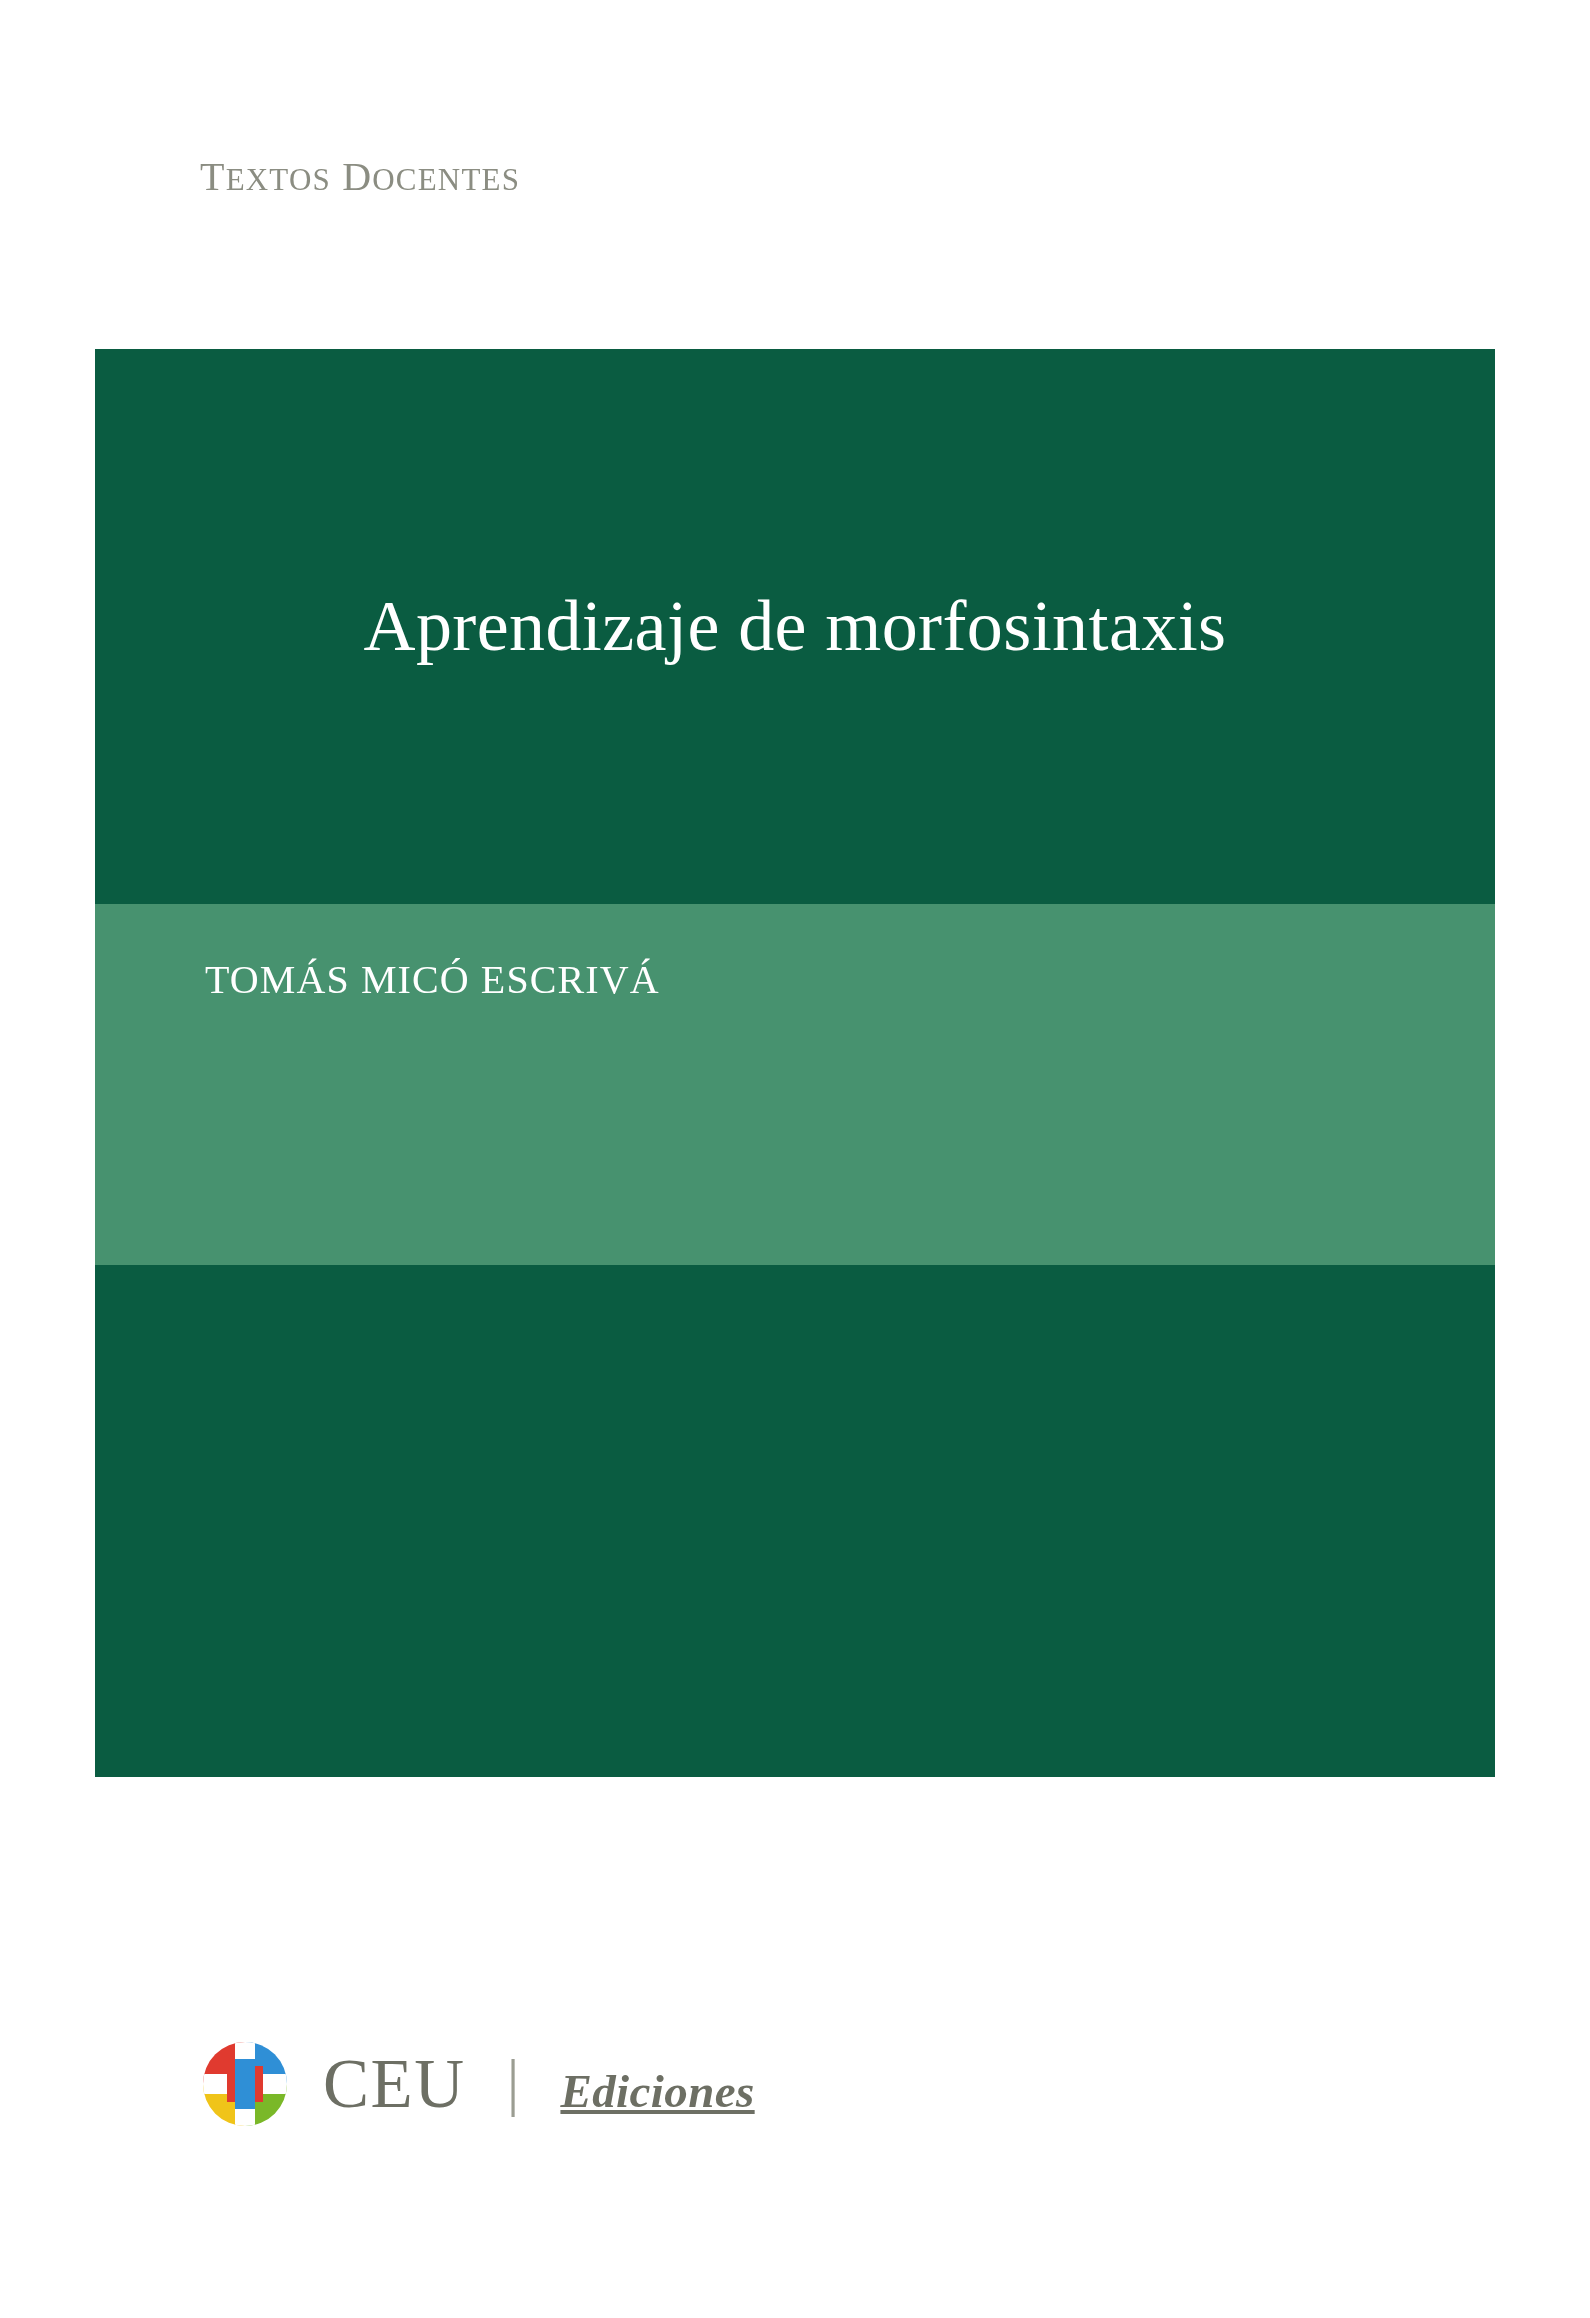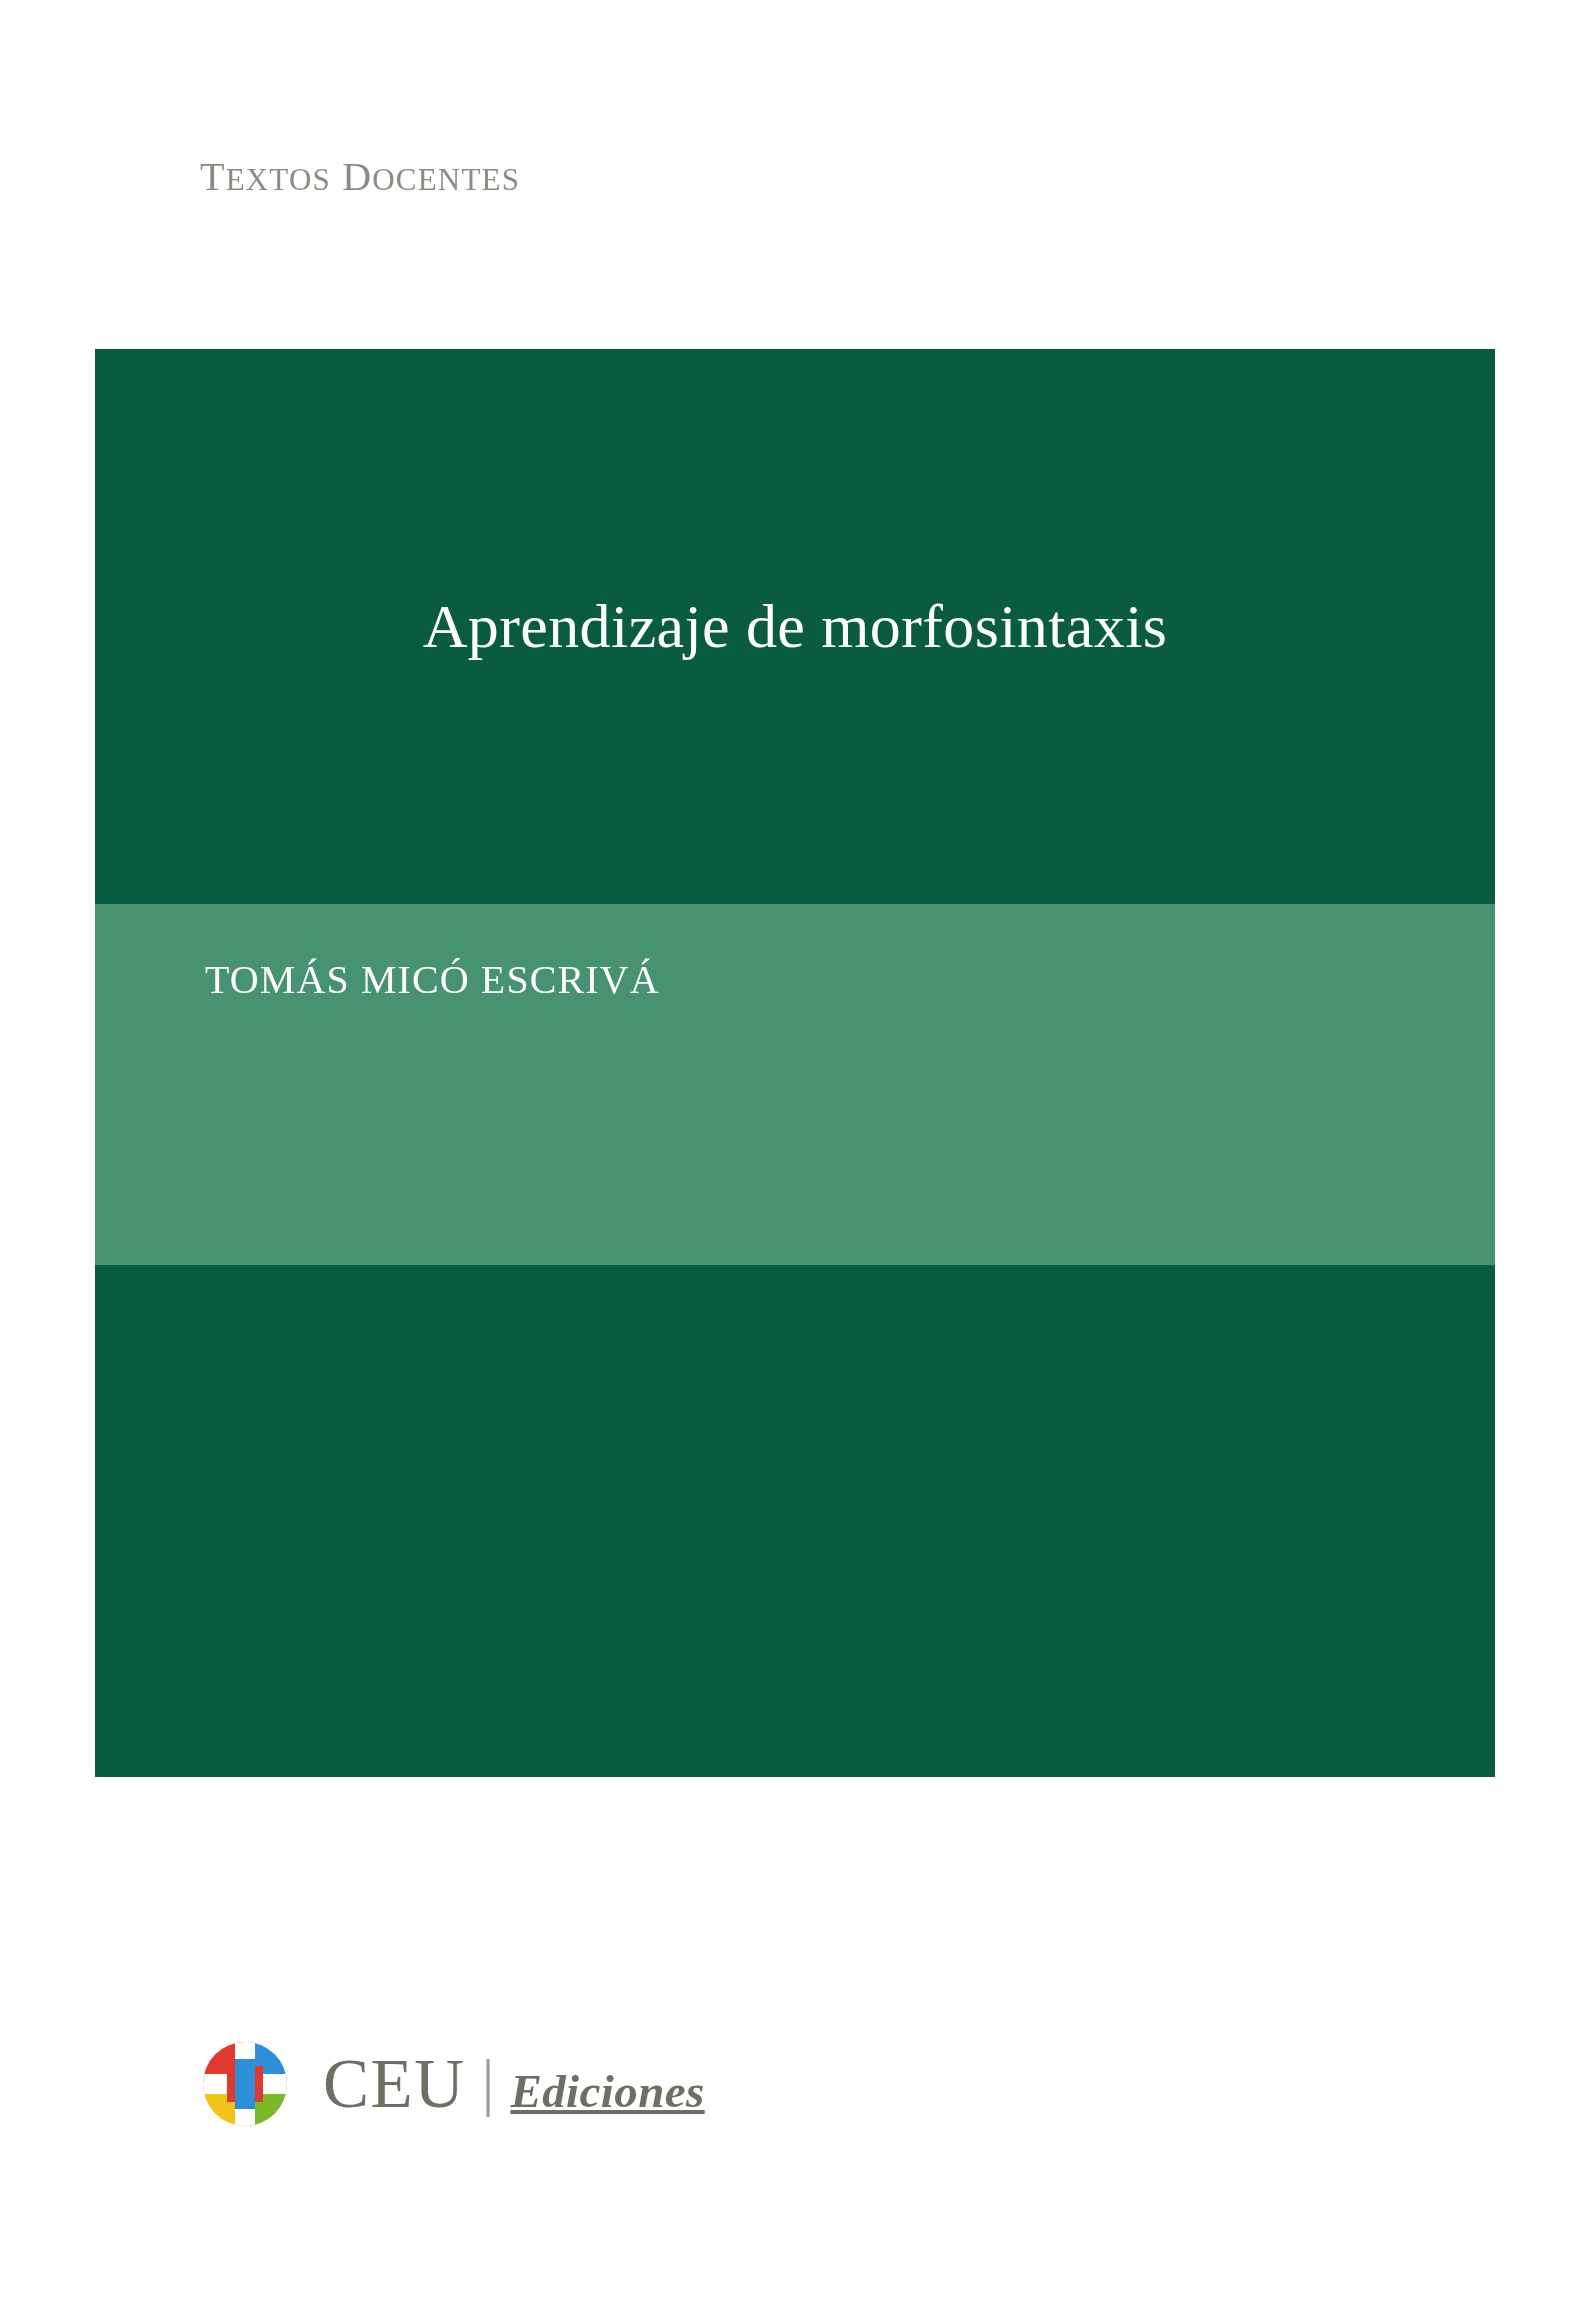--- a/index.html
+++ b/index.html
@@ -47,21 +47,21 @@
     top: 0;
     width: 100%;
     height: 555px;
     display: flex;
     align-items: center;
     justify-content: center;
   }
   .book-title {
     font-family: "Liberation Serif", serif;
     font-weight: 400;
-    font-size: 62px;
+    font-size: 72px;
     color: #ffffff;
     letter-spacing: 0.4px;
     text-align: center;
     white-space: nowrap;
   }
 
   
   .author-band {
     position: absolute;
     left: 0;
@@ -139,20 +139,21 @@
     top: 20%;
     width: 24%;
     height: 60%;
     background: #2f8fd6;
   }
   .logo-text {
     margin-left: 36px;
     display: flex;
     align-items: baseline;
     color: #6d6f64;
+    gap: 25px;
   }
   .logo-ceu {
     font-family: "Liberation Serif", serif;
     font-size: 69px;
     letter-spacing: 1.6px;
     color: #6d6f64;
   }
   .logo-sep {
     font-family: "Liberation Serif", serif;
     font-size: 63px;

